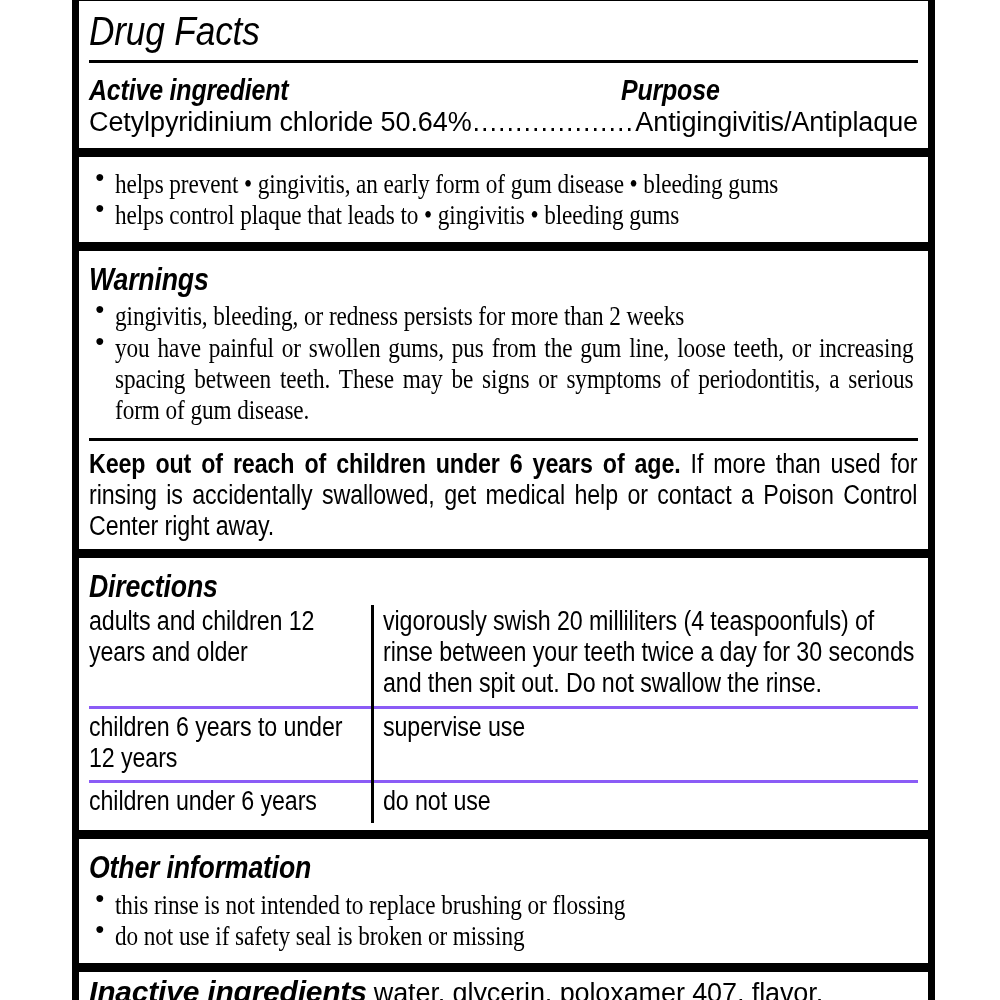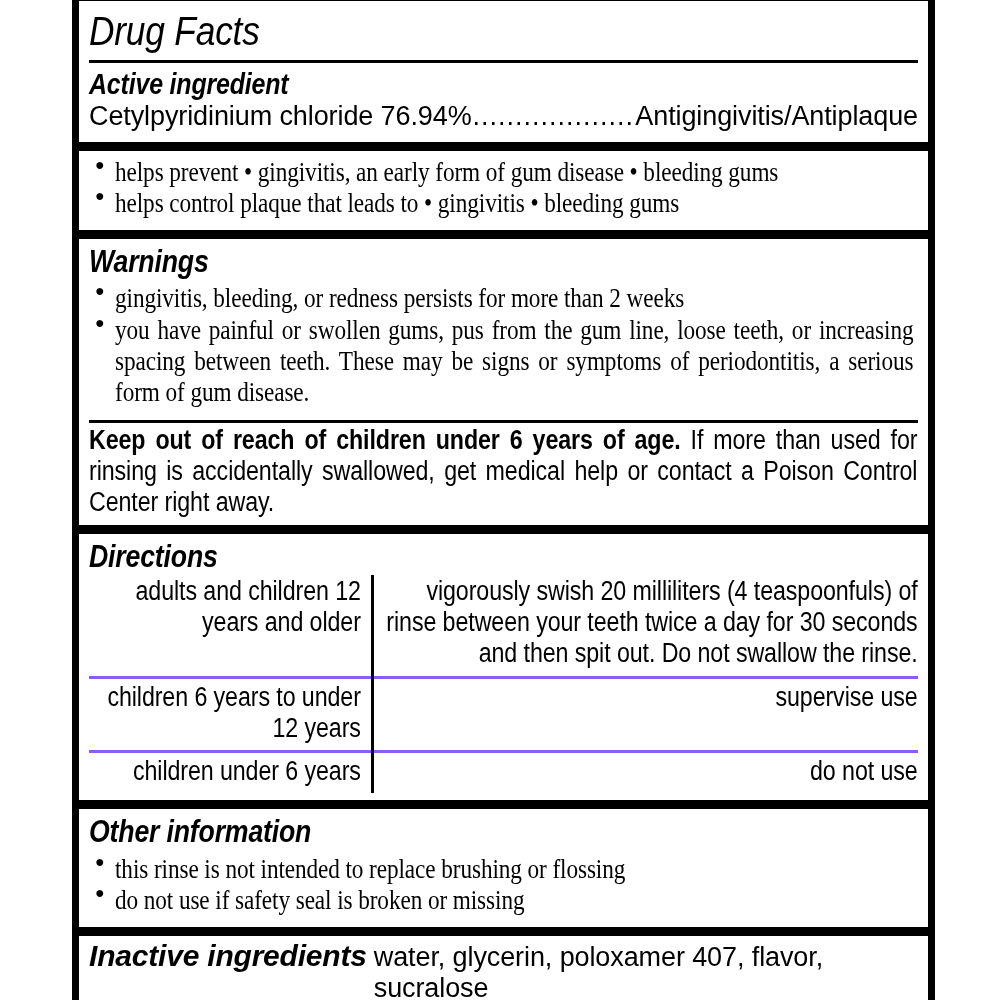--- a/index.html
+++ b/index.html
@@ -91,21 +91,21 @@
 
   .sub-head {
     font-size: 27px;
     font-weight: bold;
     line-height: 1.16;
     letter-spacing: -0.1px;
   }
 
   
   .sect {
-    padding: 2px 0 7px 0;
+    padding: 8px 0 7px 0;
   }
 
   
   .ai-heads {
     display: flex;
     justify-content: space-between;
     align-items: flex-end;
     padding-top: 3px;
   }
   .ai-heads .left  { flex: 0 0 auto; }
@@ -148,21 +148,20 @@
 
   .justify {
     text-align: justify;
     text-align-last: left;
   }
 
   
   .dir-table {
     width: 100%;
     border-collapse: collapse;
-    text-align: right;
   }
   .dir-table td {
     vertical-align: top;
     padding: 1px 0 6px 0;
   }
   .dir-table td.c1 {
     width: 272px;
     padding-right: 10px;
   }
   .dir-table td.c2 {
@@ -204,23 +203,26 @@
       <span class="cond">Drug Facts</span>
     </div>
 
     <div class="rule-thin"></div>
 
     <div class="sect">
       <div class="ai-heads">
         <div class="col-head left">
           <span class="cond">Active ingredient</span>
         </div>
+        <div class="col-head right">
+          <span class="cond">Purpose</span>
+        </div>
       </div>
       <div class="ai-line body-txt">
-        <span class="ai-name">Cetylpyridinium chloride 76.94%</span>
+        <span class="ai-name">Cetylpyridinium chloride 50.64%</span>
         <span class="ai-dots">........................................................................</span>
         <span class="ai-purpose">Antigingivitis/Antiplaque</span>
       </div>
     </div>
 
     <div class="rule-thick"></div>
 
     <div class="sect">
       <ul class="bul body-txt">
         <li>

